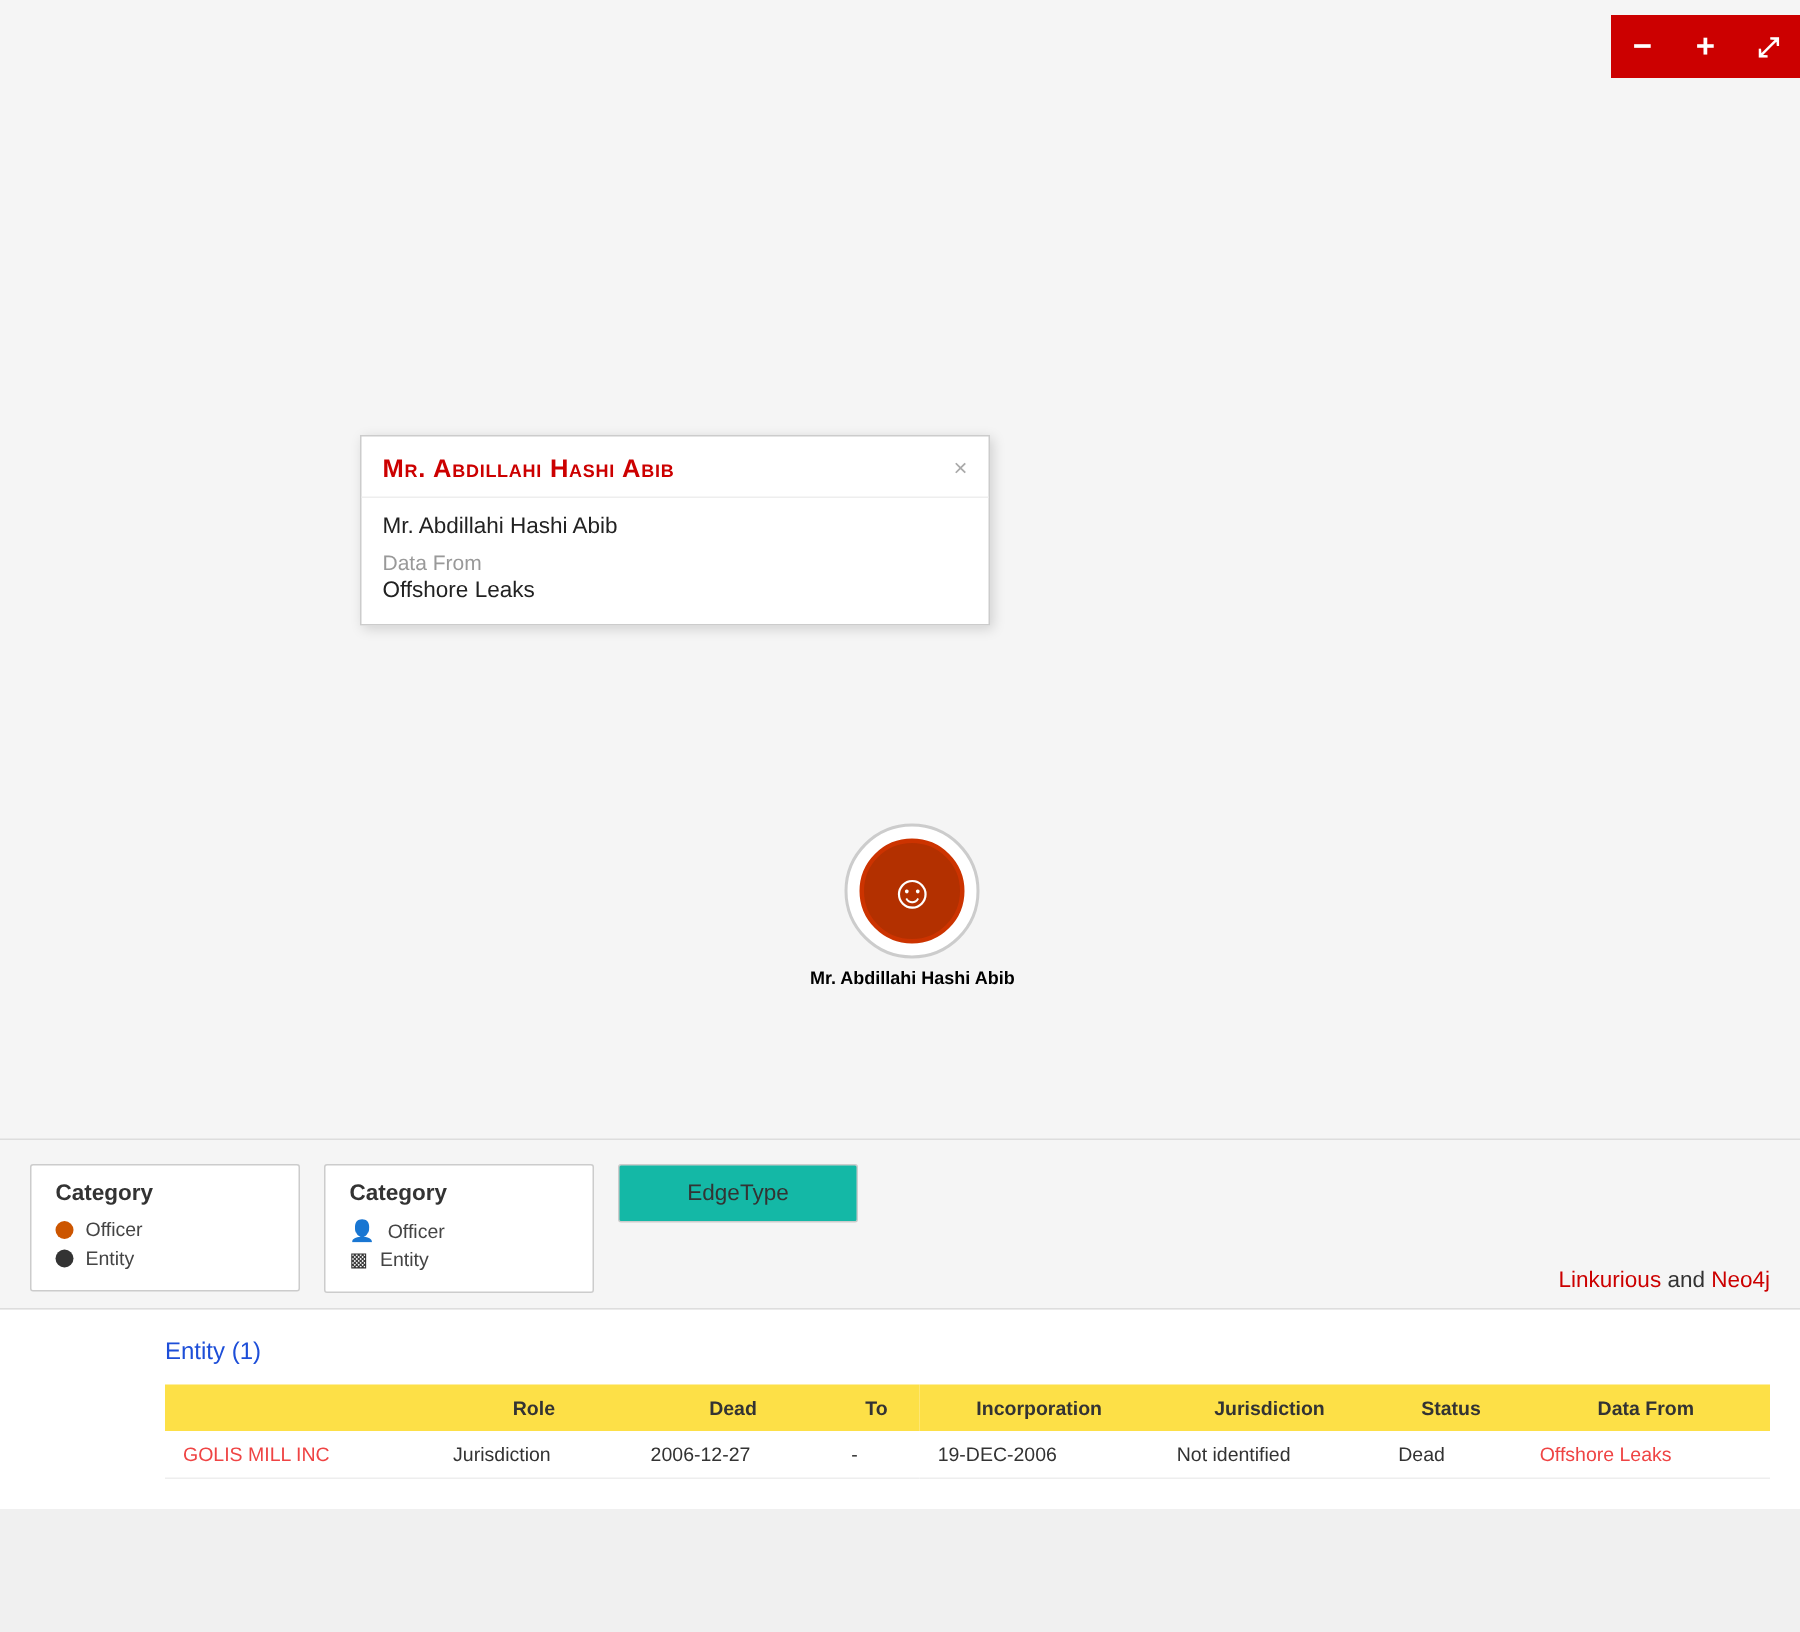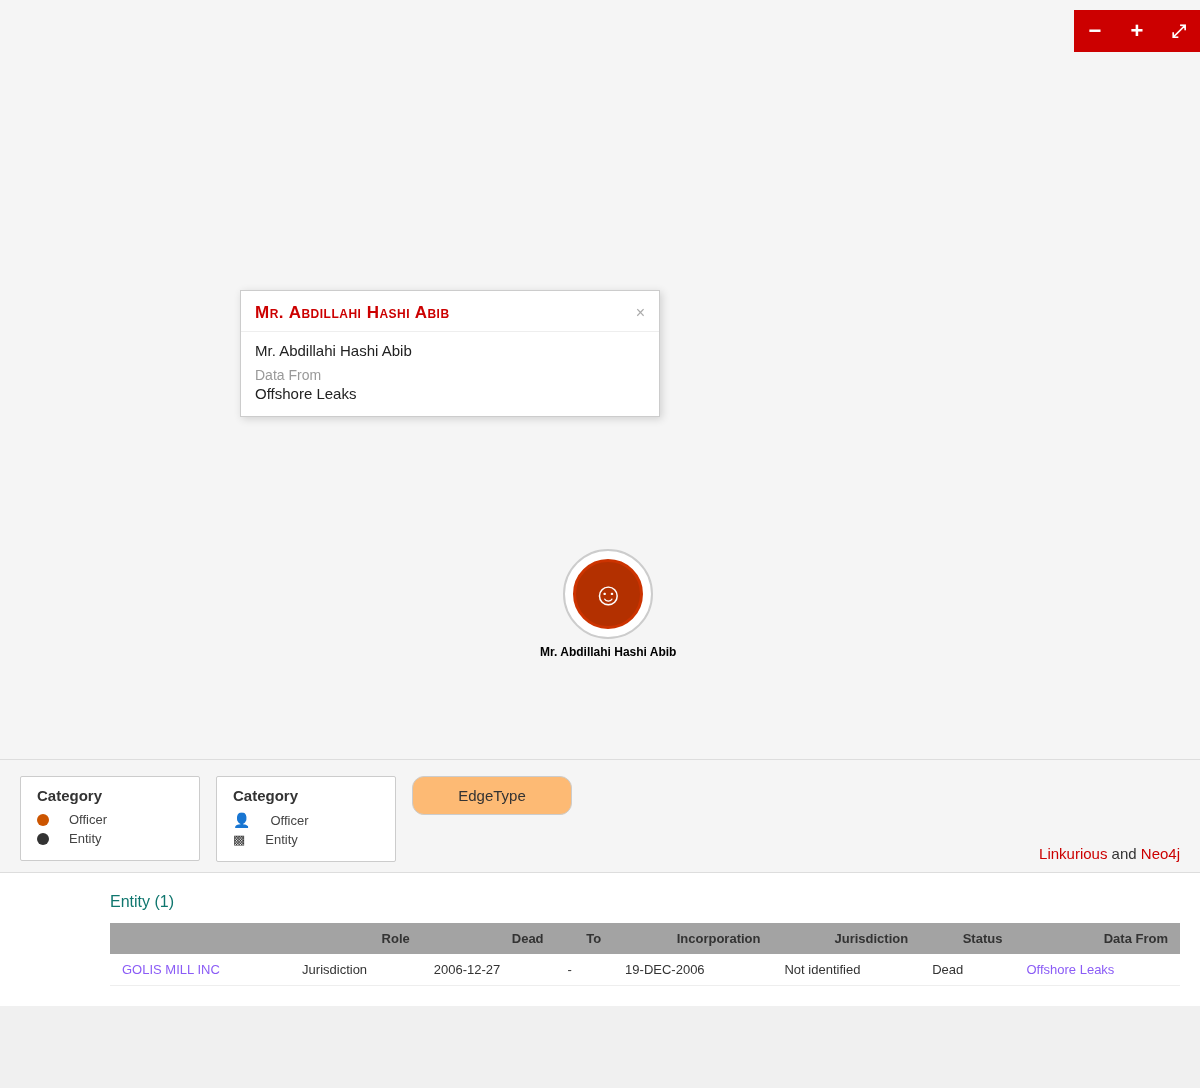--- a/index.html
+++ b/index.html
@@ -160,21 +160,21 @@
     }
     .legend-title {
       font-size: 15px;
       font-weight: bold;
       color: #333;
       margin-bottom: 8px;
     }
     .legend-item {
       display: flex;
       align-items: center;
-      gap: 20px;
+      gap: 8px;
       font-size: 13px;
       color: #444;
       margin-bottom: 4px;
     }
     .dot {
       width: 12px;
       height: 12px;
       border-radius: 50%;
       flex-shrink: 0;
     }
@@ -183,23 +183,23 @@
     .icon-person {
       font-size: 14px;
       color: #555;
     }
     .icon-entity {
       font-size: 13px;
       color: #333;
     }
 
     .edge-type-card {
-      background: #fdba74;
+      background: #14b8a6;
       border: 1px solid #ccc;
-      border-radius: 12px;
+      border-radius: 2px;
       padding: 10px 20px;
       min-width: 160px;
       display: flex;
       align-items: center;
       justify-content: center;
     }
     .edge-type-label {
       font-size: 15px;
       color: #333;
     }
@@ -218,44 +218,44 @@
       font-weight: normal;
     }
 
     
     .table-area {
       background: white;
       padding: 20px 20px 20px 110px;
     }
     .section-title {
       font-size: 16px;
-      color: #0f766e;
+      color: #1d4ed8;
       margin-bottom: 12px;
     }
     .data-table {
       width: 100%;
       border-collapse: collapse;
     }
     .data-table th {
-      background: #a3a3a3;
+      background: #fde047;
       padding: 8px 12px;
-      text-align: right;
+      text-align: center;
       font-size: 13px;
       color: #333;
       font-weight: bold;
       border: none;
     }
     .data-table td {
       padding: 8px 12px;
       font-size: 13px;
       color: #333;
       border-bottom: 1px solid #eee;
     }
     .link-red {
-      color: #8b5cf6;
+      color: #ef4444;
       text-decoration: none;
       cursor: pointer;
       text-align: center;
     }
 
     
     .popup-body::-webkit-scrollbar { width: 8px; }
     .popup-body::-webkit-scrollbar-track { background: #f1f1f1; }
     .popup-body::-webkit-scrollbar-thumb { background: #888; border-radius: 4px; }
   </style>

